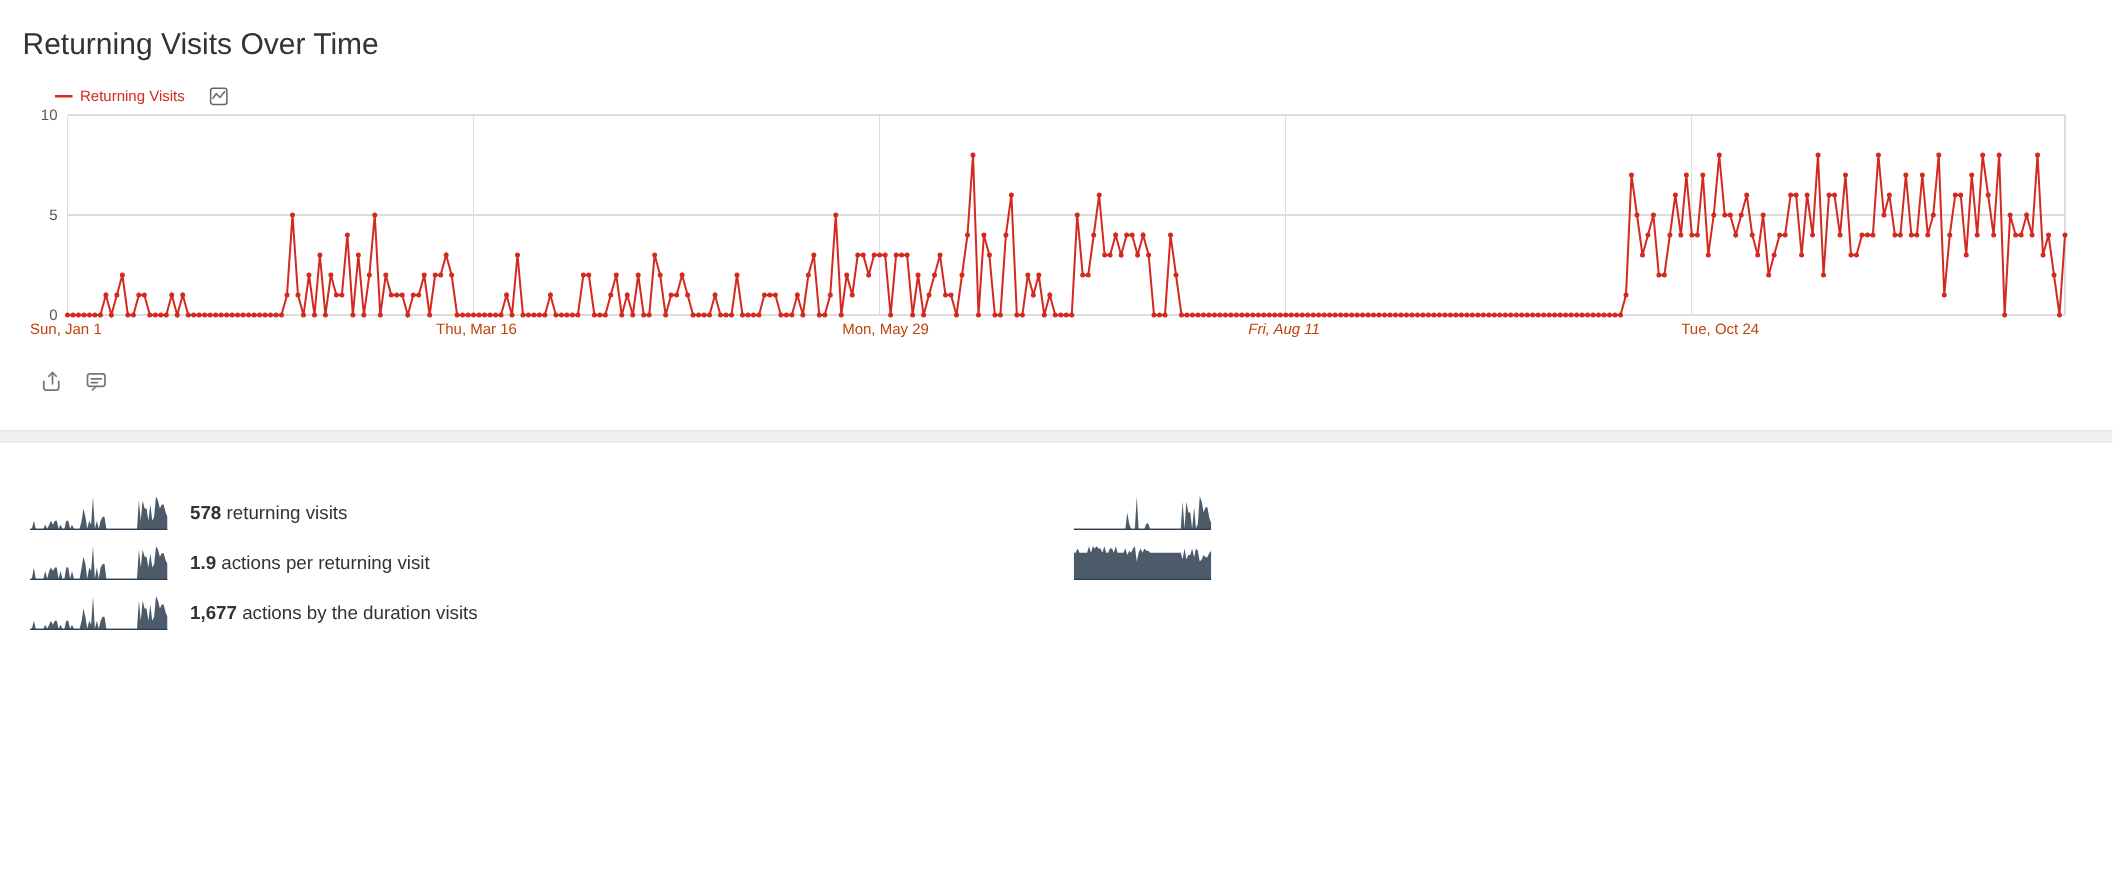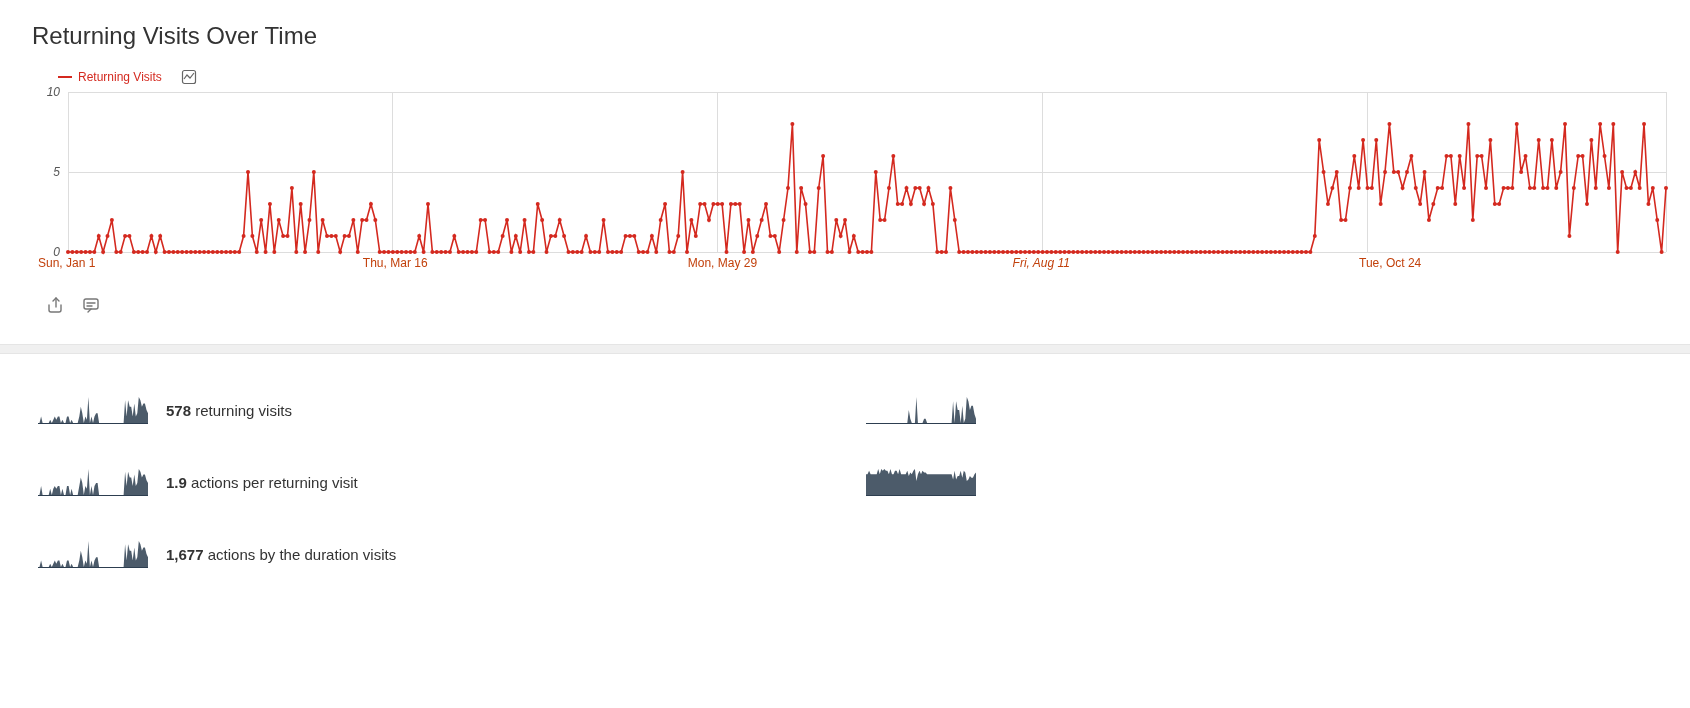--- a/index.html
+++ b/index.html
@@ -1,33 +1,33 @@
 <!DOCTYPE html>
 <html><head>
 <meta charset="utf-8">
 <style>
   * { box-sizing: border-box; margin: 0; padding: 0; }
   body { font-family: "Segoe UI", Arial, sans-serif; background: #fff; color: #333; width: 1690px; }
-  .card { padding: 12px 36px 18px 18px; margin-left: 14px; }
+  .card { padding: 12px 36px 18px 18px; }
   h2.widget-title { font-size: 24px; font-weight: 400; color: #333; margin: 10px 0 18px 0; }
   .legend-row { display: flex; align-items: center; gap: 10px; padding-left: 26px; }
   .legend-item { display: flex; align-items: center; gap: 6px; color: #d4291f; font-size: 12px; }
   .legend-swatch { display:inline-block; width:14px; height:2px; background:#d4291f; }
   .metric-picker { margin-left: 8px; width:18px; height:18px; display:flex; align-items:center; justify-content:center; cursor:pointer; color:#666; }
   .chart-wrap { position: relative; }
   svg.chart { display:block; }
   .xlabels { position:absolute; left:36px; right:0; bottom:0; height:20px; font-size:12px; color:#c2410c; }
   .xlabel { position:absolute; transform:translateX(0); white-space:nowrap; }
   .ylabels { position:absolute; left:0; top:0; width:34px; font-size:12px; color:#555; }
-  .ylabel { position:absolute; right:6px; transform:translateY(-50%);font-style:italic; }
+  .ylabel { position:absolute; right:6px; transform:translateY(-50%); }
   .actions-row { display:flex; gap:14px; padding:18px 0 0 12px; }
   .icon-btn { width:22px; height:22px; color:#777; cursor:pointer; display:flex; align-items:center; justify-content:center; }
   .divider { height:10px; background:#f0f0f0; border-top:1px solid #e5e5e5; border-bottom:1px solid #e5e5e5; margin:10px 0 20px 0; }
   .overview-grid { display:flex; gap:40px; padding:10px 0 0 6px; }
-  .overview-col { flex:1; display:flex; flex-direction:column; gap:44px; }
+  .overview-col { flex:1; display:flex; flex-direction:column; gap:12px; }
   .overview-row { display:flex; align-items:center; gap:18px; }
   .spark { width:110px; height:28px; flex:0 0 110px; }
   .metric-text { font-size:15px; color:#333; }
   .metric-text b { font-weight:700; }
   .grid line { stroke:#ddd; stroke-width:1; shape-rendering:crispEdges; }
   .series-line { fill:none; stroke:#d4291f; stroke-width:1.6; }
   .series-pt { fill:#d4291f; }
 </style>
 </head>
 <body>

